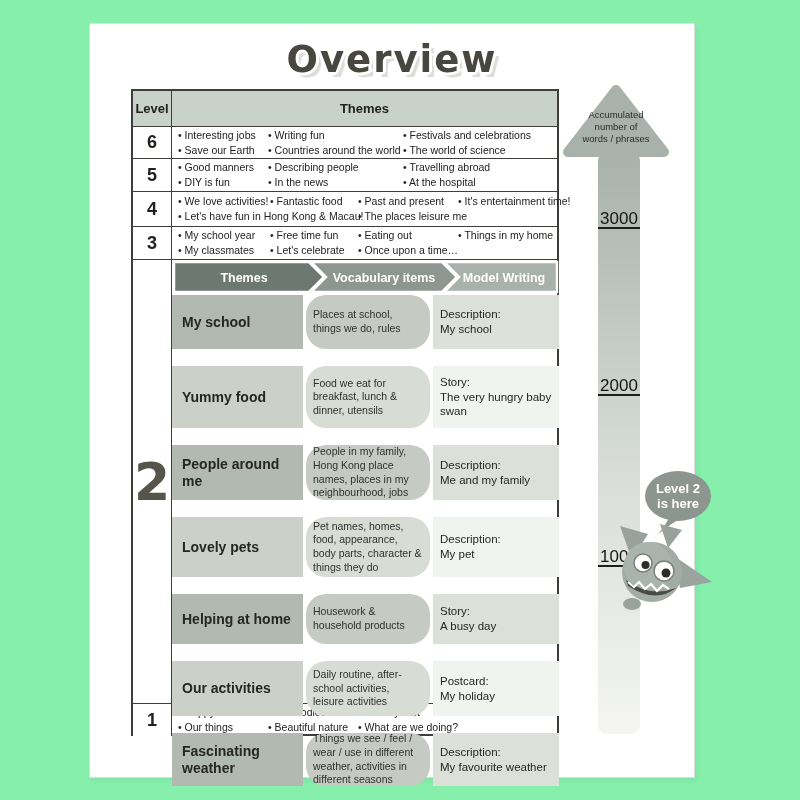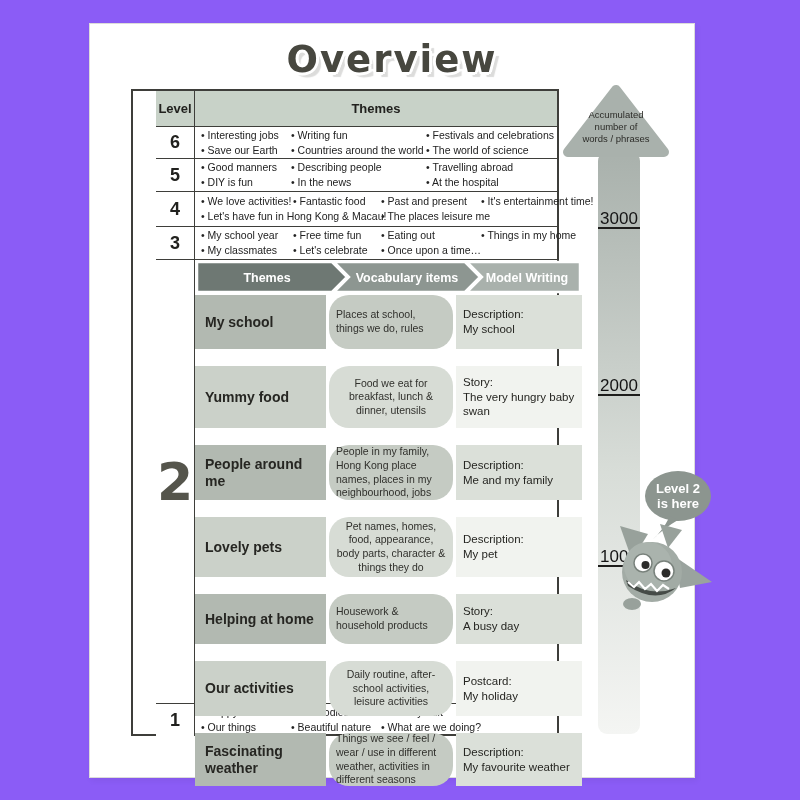--- a/index.html
+++ b/index.html
@@ -1,31 +1,31 @@
 <!DOCTYPE html>
 <html><head>
 <meta charset="utf-8">
 <style>
   * { margin:0; padding:0; box-sizing:border-box; }
   html,body { width:800px; height:800px; background:#fafafa; font-family:"Liberation Sans", sans-serif; }
-  .stage { position:absolute; top:0; left:0; width:800px; height:800px; background:#8b5cf6; overflow:hidden; }
+  .stage { position:absolute; top:0; left:0; width:800px; height:800px; background:#86efac; overflow:hidden; }
   .book-page { position:absolute; left:89px; top:23px; width:606px; height:755px;
                background:#ffffff; border:1px solid #dcdcda; box-shadow:2px 3px 6px rgba(0,0,0,0.05); }
 
   
   .title { position:absolute; left:0; top:14px; width:100%; text-align:center;
            font-family:"DejaVu Sans", sans-serif; font-weight:800; font-size:37px; letter-spacing:2px;
            color:#47473f;
            text-shadow:-2px -2px 0 #fff, 2px -2px 0 #fff, -2px 2px 0 #fff, 2px 2px 0 #fff,
                        -3px 0 0 #fff, 3px 0 0 #fff, 0 3px 0 #fff, 0 -3px 0 #fff,
                        5px 5px 1px rgba(60,60,55,0.18); }
 
   
   .ov-table { position:absolute; left:41px; top:65px; width:428px; height:647px;
-              border:2px solid #3e3e3a; background:#fff;padding-left:23px; }
+              border:2px solid #3e3e3a; background:#fff; }
   .t-row { display:flex; width:100%; border-top:1.5px solid #3e3e3a; }
   .t-row:first-child { border-top:none; }
   .cell-level { width:39px; flex:0 0 39px; border-right:1.5px solid #3e3e3a;
                 display:flex; align-items:center; justify-content:center; background:#fff; }
   .cell-body { flex:1; padding:3px 0 3px 6px; display:flex; flex-direction:column; justify-content:center; }
 
   .thead { height:35px; background:#c8d2c8; }
   .thead .cell-level { background:#c8d2c8; font-weight:bold; font-size:13px; color:#21211e; }
   .thead .cell-body { align-items:center; justify-content:center; font-weight:bold; font-size:13px; color:#21211e; padding-left:0; }
 
@@ -44,21 +44,21 @@
   .c-theme   { width:131px; flex:0 0 131px; display:flex; align-items:center; padding:4px 6px 4px 10px;
                font-weight:bold; font-size:14px; color:#262622; line-height:1.15; }
   .c-vocab   { width:124px; flex:0 0 124px; display:flex; align-items:center; padding:4px 7px;
                font-size:10.5px; color:#30302c; line-height:1.3;border-radius:20px; }
   .c-model   { flex:1; display:flex; flex-direction:column; justify-content:center; padding:4px 7px;
                font-size:11.5px; color:#262622; line-height:1.3; }
   .row-dark  .c-theme { background:#b2b9b1; }
   .row-dark  .c-vocab { background:#c5cbc3; }
   .row-dark  .c-model { background:#dbe0d9; }
   .row-light .c-theme { background:#cbd1c9; }
-  .row-light .c-vocab { background:#d7dcd5;text-align:center; }
+  .row-light .c-vocab { background:#d7dcd5; }
   .row-light .c-model { background:#f1f3ef; }
 
   
   .word-scale { position:absolute; left:560px; top:82px; width:120px; height:660px; }
 
   
   .mascot { position:absolute; left:612px; top:468px; width:110px; height:150px; }
 </style>
 </head>
 <body>

